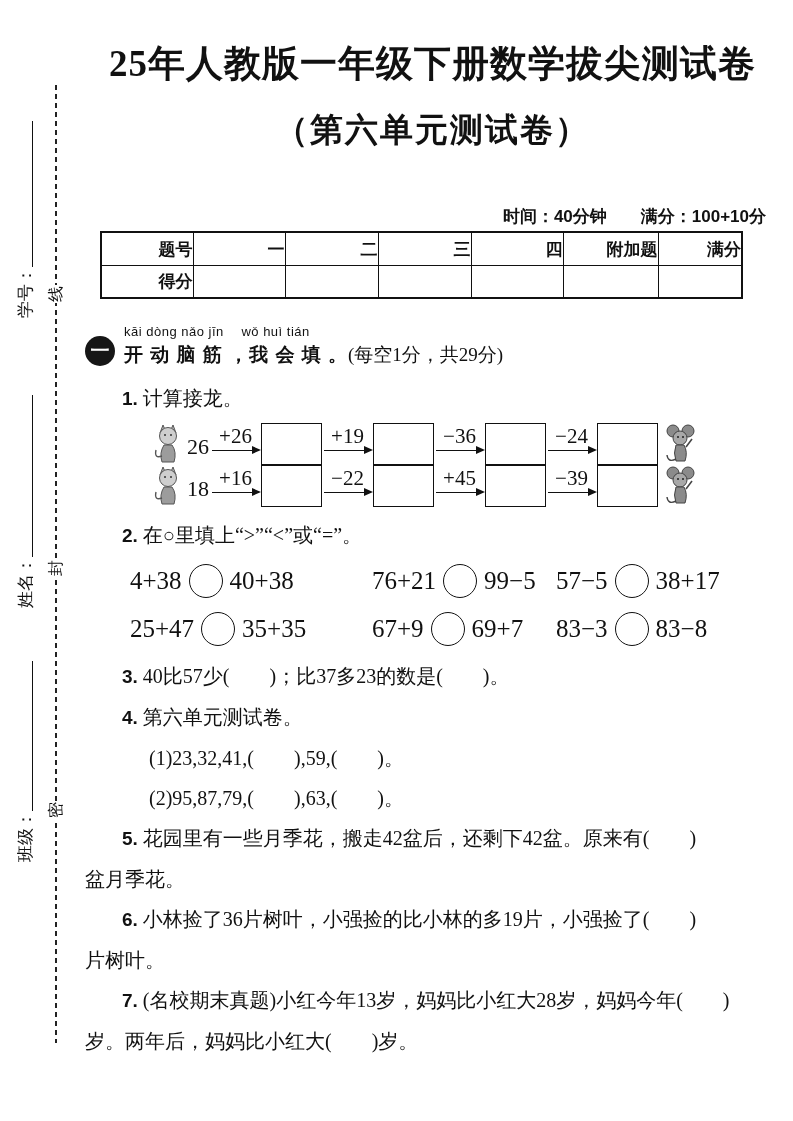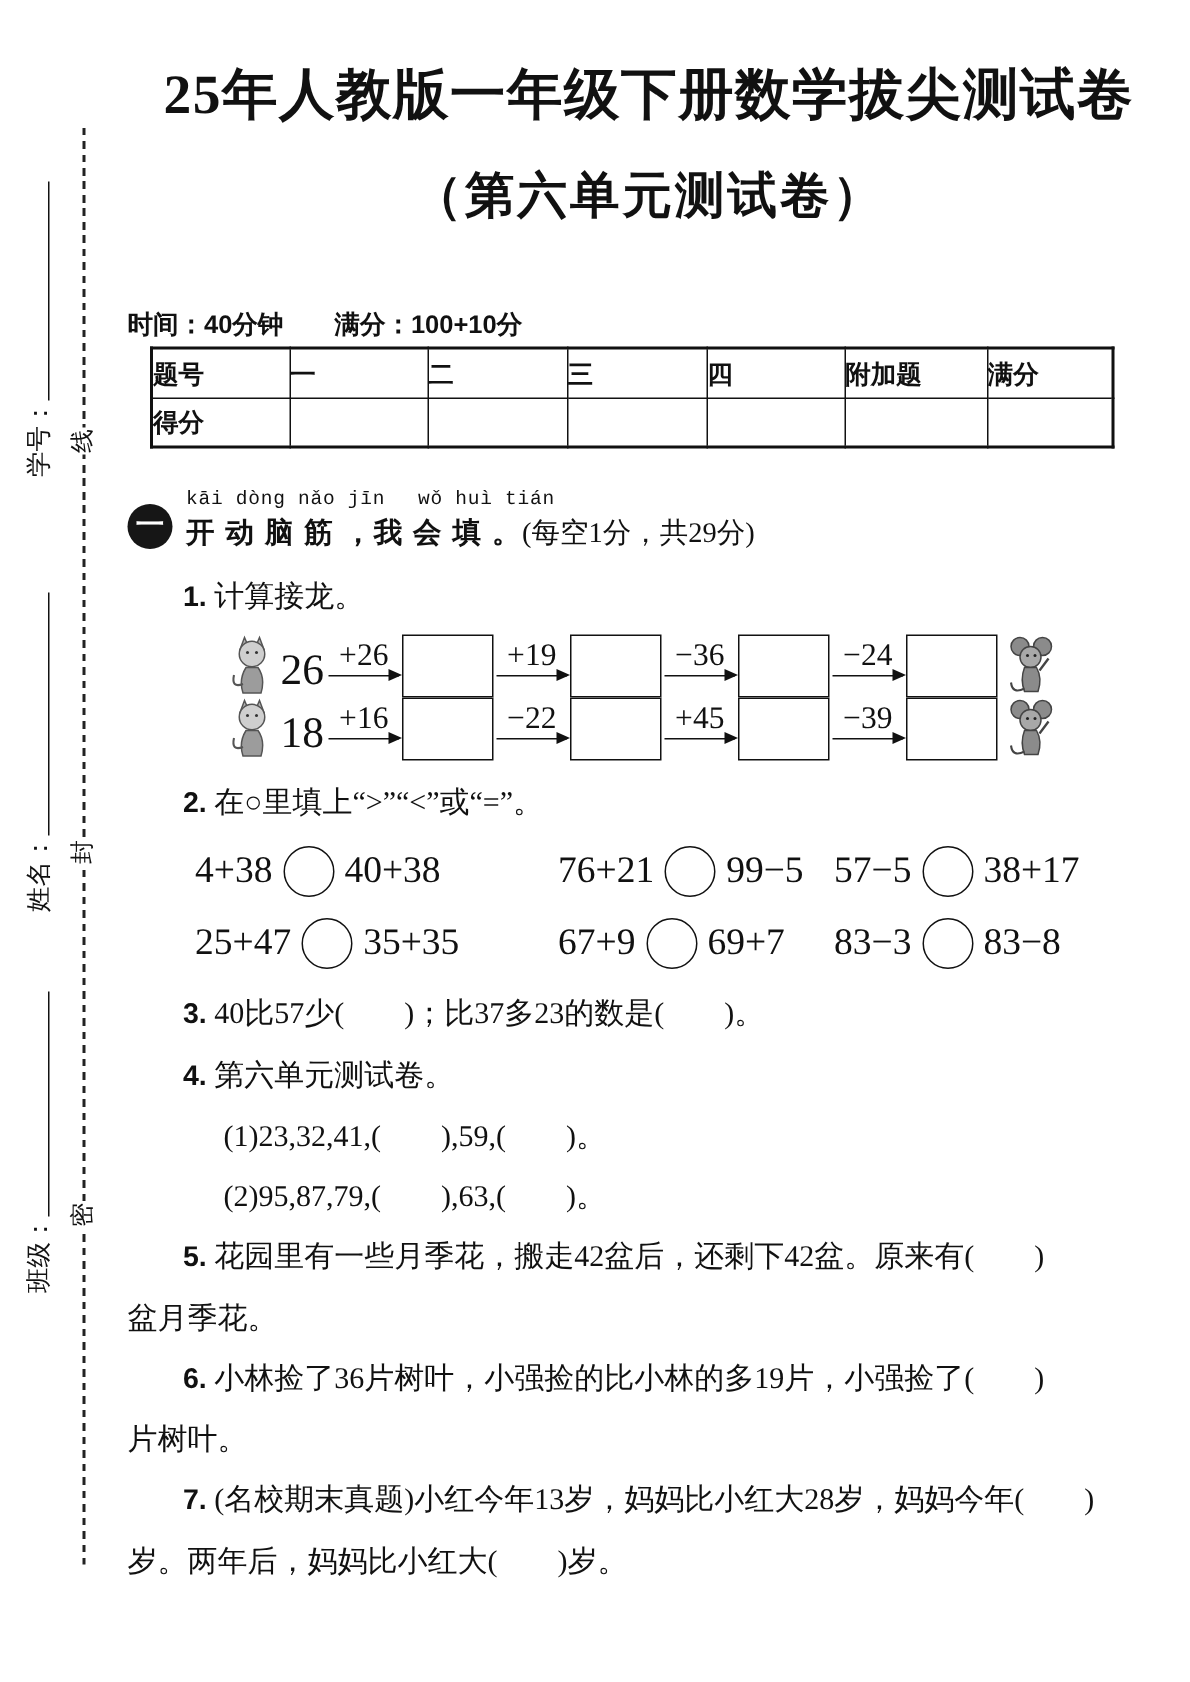--- a/index.html
+++ b/index.html
@@ -13,46 +13,46 @@
   .seal-label { position:absolute; left:14px; transform: rotate(-90deg); transform-origin:left top;
     white-space:nowrap; font-size:17px; }
   .seal-label .blank-line { display:inline-block; border-bottom:1.6px solid #111; height:14px; vertical-align:-2px; }
   .seal-char { position:absolute; left:56px; transform: translate(-50%,-50%) rotate(-90deg);
     background:#fff; padding:3px 1px; font-size:16px; line-height:1; }
 
   
   .main { position:absolute; left:85px; top:0; width:695px; }
   .title { margin-top:42px; text-align:center; font-size:37px; font-weight:bold; letter-spacing:1px; line-height:1.2; }
   .subtitle { margin-top:22px; text-align:center; font-size:33px; font-weight:bold; letter-spacing:2px; }
-  .meta { margin-top:52px; margin-right:14px; text-align:left; font-family:"Liberation Sans",sans-serif;
+  .meta { margin-top:52px; margin-right:14px; text-align:right; font-family:"Liberation Sans",sans-serif;
     font-weight:bold; font-size:17px; }
   .meta .gap { display:inline-block; width:34px; }
 
   table.score { border-collapse:collapse; margin:3px 0 0 15px; width:643px;
     font-family:"Liberation Sans",sans-serif; font-size:17px; }
-  table.score td { border:1.5px solid #111; height:33px; text-align:left; font-weight:bold; }
+  table.score td { border:1.5px solid #111; height:33px; text-align:right; font-weight:bold; }
   table.score { border:2px solid #111; }
 
   
   .sec-head { display:flex; margin-top:24px; align-items:flex-start; gap:9px; }
   .badge { flex:0 0 auto; width:30px; height:30px; margin-top:13px; background:#161616; color:#fff;
     border-radius:50%; text-align:center; line-height:29px; font-weight:bold; font-size:19px; }
-  .pinyin { font-family:Liberation Mono, monospace; font-size:13px; letter-spacing:0.5px; }
+  .pinyin { font-family:Liberation Sans, sans-serif; font-size:13px; letter-spacing:0.5px; }
   .sec-title-row { font-size:19px; margin-top:1px; }
   .sec-title { font-family:"Liberation Sans",sans-serif; font-weight:bold; letter-spacing:1px; }
   .sec-points { font-size:19px; }
 
   .q { margin-left:37px; padding-left:27px; text-indent:-27px; font-size:20px; line-height:40px; }
   .q .qnum { font-weight:bold; font-family:"Liberation Sans",sans-serif; font-size:19px; }
   .q-sub { margin-left:64px; font-size:20px; line-height:40px; }
   .q-cont { font-size:20px; line-height:40px; }
 
   
   .chain { display:flex; align-items:center; margin-left:68px; margin-top:4px; gap:2px; }
-  .chain-start { font-size:29px; margin:6px 1px 0 2px; }
+  .chain-start { font-size:22px; margin:6px 1px 0 2px; }
   .oparrow { display:flex; flex-direction:column; align-items:center; transform:translateY(-6px); }
   .oplabel { font-size:21px; line-height:22px;text-align:center; }
   .arrowline { position:relative; width:47px; height:0; border-top:1.7px solid #111; margin-top:3px; }
   .arrowline::after { content:""; position:absolute; right:-2px; top:-5px;
     border-left:9px solid #111; border-top:4px solid transparent; border-bottom:4px solid transparent; }
   .abox { width:61px; height:42px; border:1.6px solid #111; background:#fff; flex:0 0 auto; }
   .chain svg { flex:0 0 auto; }
 
   
   .cmp-grid { display:grid; grid-template-columns:242px 184px auto; margin:8px 0 0 45px; row-gap:14px; }

